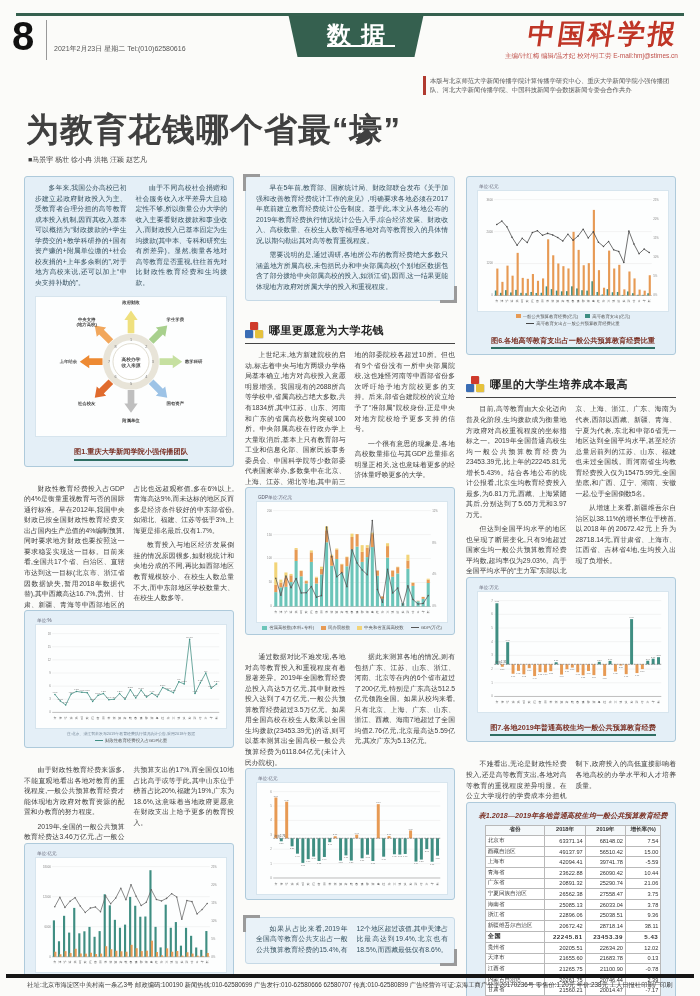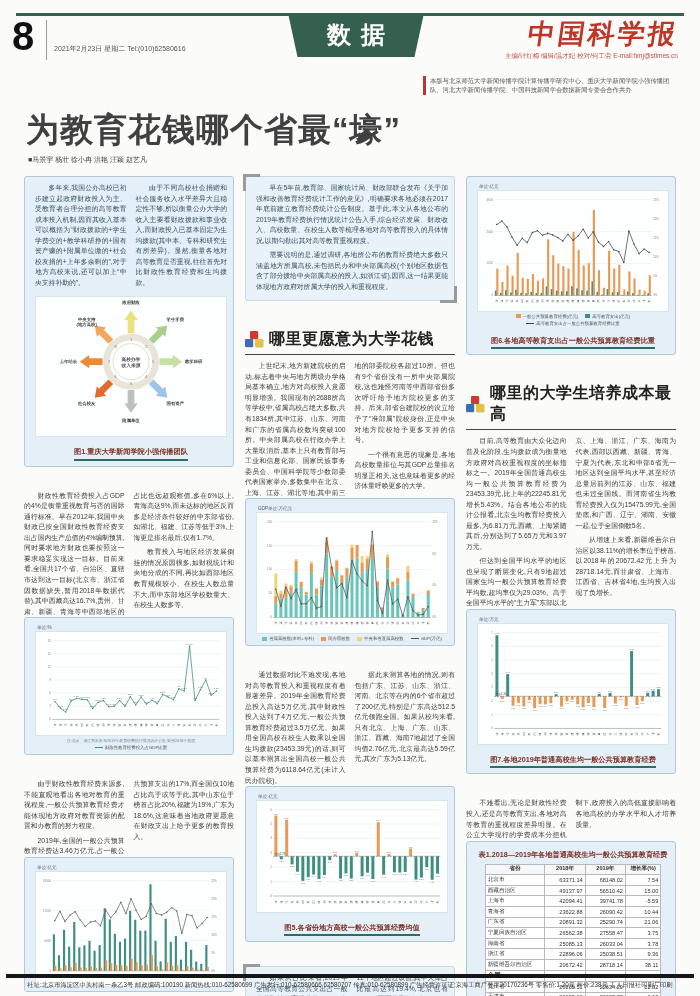--- a/index.html
+++ b/index.html
@@ -6,60 +6,60 @@
   .page{position:relative;width:700px;height:996px;background:#fbfbf9;margin:0 auto;
         font-family:"Liberation Sans","DejaVu Sans",sans-serif;color:#333;overflow:hidden;}
   
   .toprule{position:absolute;left:8px;right:8px;top:13px;height:3px;background:#35604f;}
   .header{position:absolute;left:8px;right:8px;top:0;height:100px;}
   .pagenum{position:absolute;left:4px;top:16px;font-size:40px;font-weight:bold;color:#111;line-height:1;}
   .pgdiv{position:absolute;left:38px;top:20px;width:1px;height:40px;background:#999;}
   .dateline{position:absolute;left:46px;top:44px;font-size:7px;color:#555;}
   .banner{position:absolute;left:280px;top:13px;width:136px;height:44px;background:#35604f;
           clip-path:polygon(0 0,100% 0,93% 100%,7% 100%);display:flex;align-items:center;justify-content:center;}
-  .banner span{color:#fff;font-size:24px;font-weight:bold;letter-spacing:10px;text-indent:10px;}
+  .banner span{color:#fff;font-size:24px;font-weight:bold;letter-spacing:10px;text-indent:10px;text-decoration:underline;}
   .masthead{position:absolute;right:14px;top:16px;font-family:"DejaVu Serif","Liberation Serif",serif;
             font-size:27px;font-weight:bold;color:#bf3526;transform:skewX(-8deg);letter-spacing:3px;}
   .staff{position:absolute;right:14px;top:52px;font-size:6.5px;color:#c0504a;}
   .collab{position:absolute;right:14px;top:76px;width:248px;font-size:6.3px;line-height:1.5;color:#555;
           border-left:3px solid #b03a30;padding-left:4px;}
   
   .title{position:absolute;left:26px;top:108px;font-size:33px;font-weight:bold;color:#404040;letter-spacing:1px;}
   .byline{position:absolute;left:28px;top:155px;font-size:7px;color:#444;}
   
   .columns{position:absolute;left:24px;top:176px;width:652px;display:flex;gap:11px;}
   .col{width:210px;flex:0 0 210px;}
-  .panel{background:#e4eff7;border:1px solid #aecadb;border-radius:3px;padding:6px 6px 4px 10px;margin-bottom:24px;}
+  .panel{background:#e4eff7;border:1px solid #aecadb;border-radius:3px;padding:6px 6px 4px 10px;margin-bottom:17px;}
   .panel.brackets{position:relative;background:#e9f2f8;border:1px solid #c6d9e6;}
   .panel.brackets:before,.panel.brackets:after{content:"";position:absolute;width:14px;height:14px;}
   .panel.brackets:before{left:-3px;top:-3px;border-left:3px solid #9a9a9a;border-top:3px solid #9a9a9a;}
   .panel.brackets:after{right:-3px;bottom:-3px;border-right:3px solid #9a9a9a;border-bottom:3px solid #9a9a9a;}
   .twocol{columns:2;column-gap:9px;}
   p.body{margin:0 0 4px 0;font-size:6.8px;line-height:1.55;text-align:justify;text-indent:2em;color:#3c3c3c;}
   .panel p.body{color:#35505e;}
   .sechead{display:flex;align-items:center;gap:6px;border-bottom:1.6px solid #444;
            padding:4px 0 4px 0;margin:4px 0 6px 0;}
-  .sechead .t{font-size:16px;font-weight:bold;color:#222;letter-spacing:0.5px;font-family:Liberation Serif, serif;}
+  .sechead .t{font-size:11px;font-weight:bold;color:#222;letter-spacing:0.5px;font-family:Liberation Serif, serif;}
   .cubes{position:relative;width:18px;height:17px;flex:0 0 18px;}
   .cube{position:absolute;width:8px;height:8px;border-radius:1px;box-shadow:0.5px 0.5px 0 rgba(0,0,0,0.25);}
   .cube.r{background:#cf3a2c;left:5px;top:0;}
   .cube.b{background:#3a6db5;left:0;top:8px;}
   .cube.y{background:#e6c23c;left:10px;top:8px;}
   .caption{text-align:center;margin:3px auto 1px auto;}
   .caption span{display:inline-block;font-size:7.2px;font-weight:bold;color:#7b3226;
                 border-bottom:2px solid #2f6e63;padding-bottom:1.5px;}
   .unit{font-size:4.6px;color:#556;margin:1px 0 1px 2px;}
   .plotwrap{background:#fdfefe;border:1px solid #d7e5ee;padding:2px;}
   .legend{display:flex;flex-wrap:wrap;justify-content:center;gap:2px 7px;margin-top:2px;}
   .legend .li{display:flex;align-items:center;gap:2px;font-size:4.4px;color:#555;}
   .legend .sw{width:5px;height:4px;display:inline-block;}
   .legend .ln{width:8px;height:1.5px;display:inline-block;}
   .chnote{font-size:3.9px;color:#789;margin-top:2px;text-align:center;}
   
-  .tbl-title{text-align:center;font-size:7.2px;font-weight:bold;color:#7b3226;margin:2px 0 4px 0;}
+  .tbl-title{text-align:center;font-size:7.2px;font-weight:bold;color:#7b3226;margin:2px 0 4px 0;font-style:italic;}
   table.t1{width:92%;margin:0 auto;border-collapse:collapse;background:#fff;}
   table.t1 th,table.t1 td{border:0.5px solid #b9b9b9;font-size:5.6px;padding:0.8px 2px;color:#333;}
   table.t1 th{font-weight:bold;background:#f4f8fa;}
   table.t1 td:nth-child(1){text-align:left;width:34%;}
   table.t1 td:nth-child(2),table.t1 td:nth-child(3),table.t1 td:nth-child(4){text-align:right;}
   table.t1 tr.national td{font-weight:bold;font-size:6.2px;letter-spacing:0.5px;}
   
   .footer{position:absolute;left:0;right:0;bottom:6px;}
   .footbar{height:4px;background:#161616;margin:0 6px 3px 6px;}
   .foottext{font-size:6.3px;color:#333;text-align:center;}
@@ -759,21 +759,20 @@
                 <rect x="175.2167741935484" y="56.14" width="3.1225806451612907" height="11.375" fill="#3f8e82"></rect>
                 <text x="176.80645161290323" y="70.515" font-size="2.3" text-anchor="middle" fill="#777">2.01</text>
                 <rect x="180.8941935483871" y="56.14" width="3.1225806451612907" height="24.721666666666664" fill="#3f8e82"></rect>
                 <text x="182.48387096774195" y="83.86166666666666" font-size="2.3" text-anchor="middle" fill="#777">1.13</text>
                 <rect x="186.57161290322583" y="56.14" width="3.1225806451612907" height="18.35166666666666" fill="#3f8e82"></rect>
                 <text x="188.16129032258064" y="77.49166666666666" font-size="2.3" text-anchor="middle" fill="#777">1.55</text>
                 <line x1="15" x2="191" y1="56.14" y2="56.14" stroke="#555" stroke-width="0.6" stroke-dasharray="2 1"></line>
                 <text x="16" y="54.94" font-size="3" fill="#555">均值2.76</text>
               </svg></div>
           </div>
-        <div class="caption"><span>图5.各省份地方高校一般公共预算经费均值</span></div>
       </div>
 
       <div class="panel brackets">
         <p class="body" style="columns:2;column-gap:9px;">如果从占比来看,2019年全国高等教育公共支出占一般公共预算教育经费的15.4%,有12个地区超过该值,其中天津占比最高达到19.4%,北京也有18.5%,而西藏最低仅有8.6%。</p>
       </div>
     </div>
 
     <div class="col">
       <div class="panel">
         <div class="chart">

